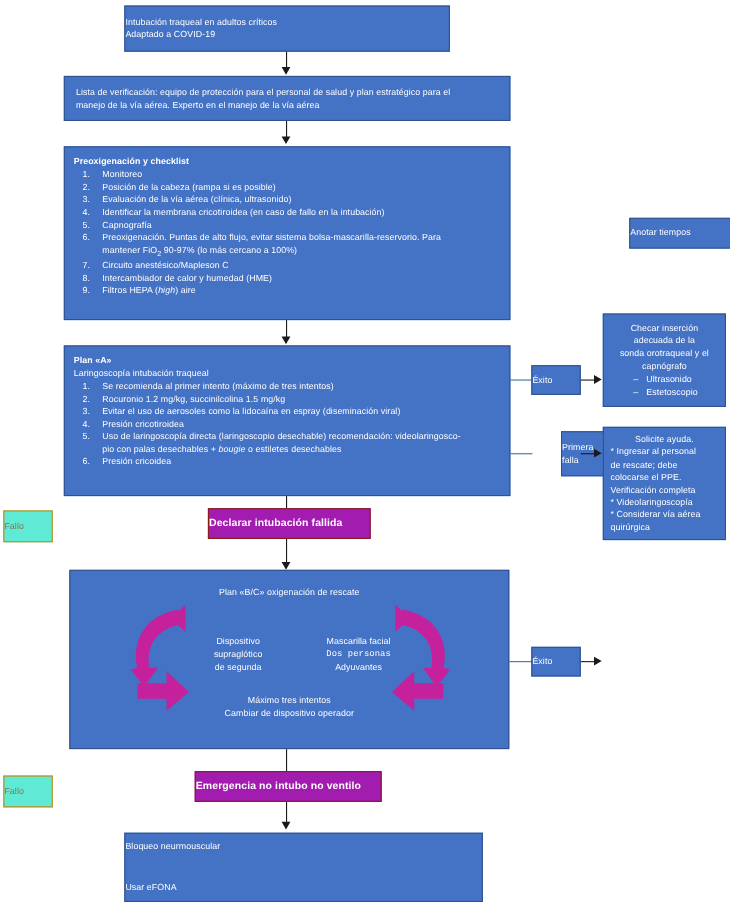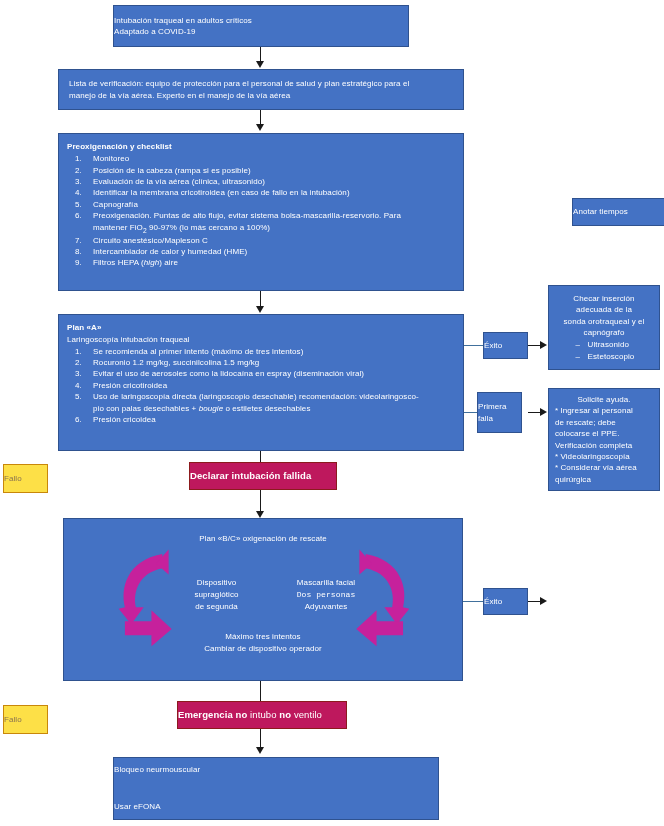--- a/index.html
+++ b/index.html
@@ -27,28 +27,28 @@
   .box.center {
     display: flex; flex-direction: column;
     align-items: flex-start; justify-content: center;
     text-align: center;
   }
   .box.left {
     text-align: left;
   }
 
   .red {
-    background: #be185d;
+    background: #a21caf;
     border: 1px solid #8c1a1d;
     color: #ffffff;
     font-weight: bold;
     font-size: 9.5px;
   }
   .orange {
-    background: #fde047;
+    background: #5eead4;
     border: 1px solid #c8870a;
     color: #8a7350;
     font-size: 8px;
   }
 
   .title-line { display: block; }
 
   
   .hdr { font-weight: bold; display:block; margin-bottom: 1px; }
   .sub { display:block; }
@@ -82,21 +82,21 @@
   }
   .arrow-right {
     position: absolute; width: 0; height: 0;
     border-top: 4.5px solid transparent;
     border-bottom: 4.5px solid transparent;
     border-left: 7px solid #1a1a1a;
   }
   .thinline { background: #41709c; }
 
   .curve { position: absolute; }
-  .redtext-normal { font-weight: normal; }
+  .redtext-normal { font-weight: bold; }
 </style>
 </head>
 <body>
 
 <div id="canvas">
 
   <div class="box center" style="left:113px; top:5px; width:296px; height:42px;">
     <span class="title-line">Intubación traqueal en adultos críticos</span>
     <span class="title-line">Adaptado a COVID-19</span>
   </div>
@@ -162,21 +162,21 @@
     <span style="align-self:center;">sonda orotraqueal y el</span>
     <span style="align-self:center;">capnógrafo</span>
     <ul class="dashlist" style="align-self:center; margin-top:1px;">
       <li><span>Ultrasonido</span></li>
       <li><span>Estetoscopio</span></li>
     </ul>
   </div>
 
   <div class="conn hline thinline" style="left:464px; top:412px; width:20px; height:1.4px;"></div>
 
-  <div class="box center" style="left:477px; top:392px; width:45px; height:41px;">
+  <div class="box center" style="left:510px; top:392px; width:45px; height:41px;">
     <span>Primera</span>
     <span>falla</span>
   </div>
 
   <div class="conn hline" style="left:528px; top:412px; width:14px; height:1.4px;"></div>
   <div class="arrow-right" style="left:540px; top:408px;"></div>
 
   <div class="box center" style="left:548px; top:388px; width:112px; height:103px; padding:5px 6px; align-items:flex-start;">
     <span style="align-self:center;">Solicite ayuda.</span>
     <span>* Ingresar al personal</span>

